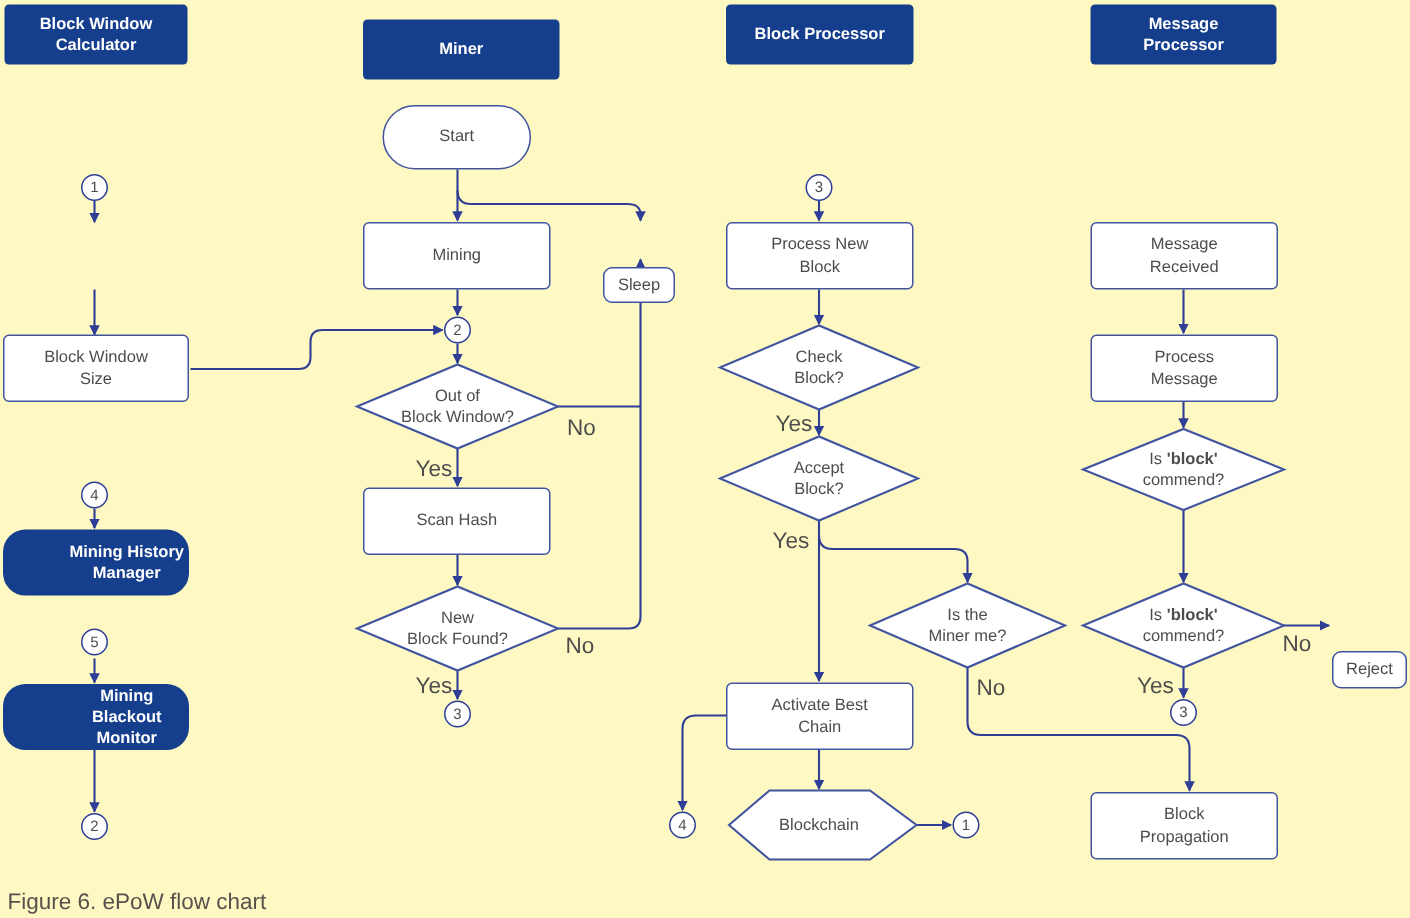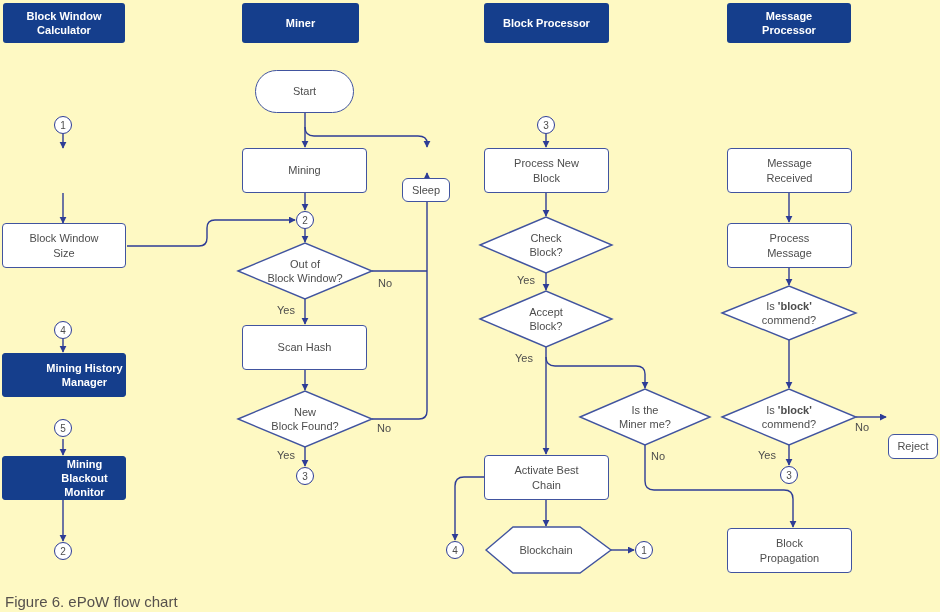--- a/index.html
+++ b/index.html
@@ -13,30 +13,30 @@
   svg .edge{stroke:var(--line);stroke-width:1.4;fill:none;}
   svg .shape{stroke:var(--box-border);stroke-width:1.4;fill:#fff;}
   svg .ah{fill:var(--line);}
   .abs{position:absolute;box-sizing:border-box;}
   .lane-header{background:var(--header-bg);color:#fff;font-weight:bold;font-size:11px;
     line-height:1.3;border-radius:3px;display:flex;align-items:center;justify-content:center;
     text-align:center;white-space:pre-line;}
   .box{background:var(--node-bg);border:1.4px solid var(--box-border);border-radius:4px;
     color:var(--ink);font-size:11px;line-height:1.3;display:flex;align-items:center;
     justify-content:center;text-align:center;white-space:pre-line;}
-  .box.navy{background:var(--header-bg);border-color:var(--header-bg);color:#fff;font-weight:bold;border-radius:3px;padding-left:41px;}
+  .box.navy{background:var(--header-bg);border-color:var(--header-bg);color:#fff;font-weight:bold;border-radius:15px;padding-left:41px;}
   .box.stadium{border-radius:22px;}
   .box.small{border-radius:6px;margin-top:30px;}
   .dtext{color:var(--ink);font-size:11px;line-height:1.3;display:flex;align-items:center;
     justify-content:center;text-align:center;white-space:pre-line;pointer-events:none;}
   .dtext .b{font-weight:bold;}
   .circle{width:18px;height:18px;border:1.4px solid var(--line);border-radius:50%;
     background:#fff;color:var(--ink);font-size:10px;display:flex;align-items:center;
     justify-content:center;}
-  .elabel{color:var(--label);font-size:11px;line-height:1;}
+  .elabel{color:var(--label);font-size:15px;line-height:1;}
   .caption{color:var(--caption);font-size:15px;}
 </style>
 </head>
 <body>
 
 <div id="canvas">
 
   <svg class="layer" width="940" height="612" viewBox="0 0 940 612">
     <defs>
       <marker id="ah" markerWidth="10" markerHeight="10" refX="6.2" refY="3.5" orient="auto" markerUnits="userSpaceOnUse">
@@ -82,21 +82,21 @@
     <polygon class="shape" points="480,245 546,217 612,245 546,273"></polygon>
     <polygon class="shape" points="480,319 546,291 612,319 546,347"></polygon>
     <polygon class="shape" points="580,417 645,389 710,417 645,445"></polygon>
     <polygon class="shape" points="722,313 789,286 856,313 789,340"></polygon>
     <polygon class="shape" points="722,417 789,389 856,417 789,445"></polygon>
     <polygon class="shape" points="486,550 513,527 580,527 611,550 580,573 513,573"></polygon>
   </svg>
 
   <div class="abs lane-header" style="left:3px;top:3px;width:122px;height:40px">Block Window
 Calculator</div>
-  <div class="abs lane-header" style="left:242px;top:3px;width:117px;height:40px">Miner</div>
+  <div class="abs lane-header" style="left:242px;top:13px;width:131px;height:40px">Miner</div>
   <div class="abs lane-header" style="left:484px;top:3px;width:125px;height:40px">Block Processor</div>
   <div class="abs lane-header" style="left:727px;top:3px;width:124px;height:40px">Message
 Processor</div>
 
   <div class="abs box" style="left:2px;top:223px;width:124px;height:45px">Block Window
 Size</div>
   <div class="abs box navy" style="left:2px;top:353px;width:124px;height:44px">Mining History
 Manager</div>
   <div class="abs box navy" style="left:2px;top:456px;width:124px;height:44px">Mining Blackout
 Monitor</div>

